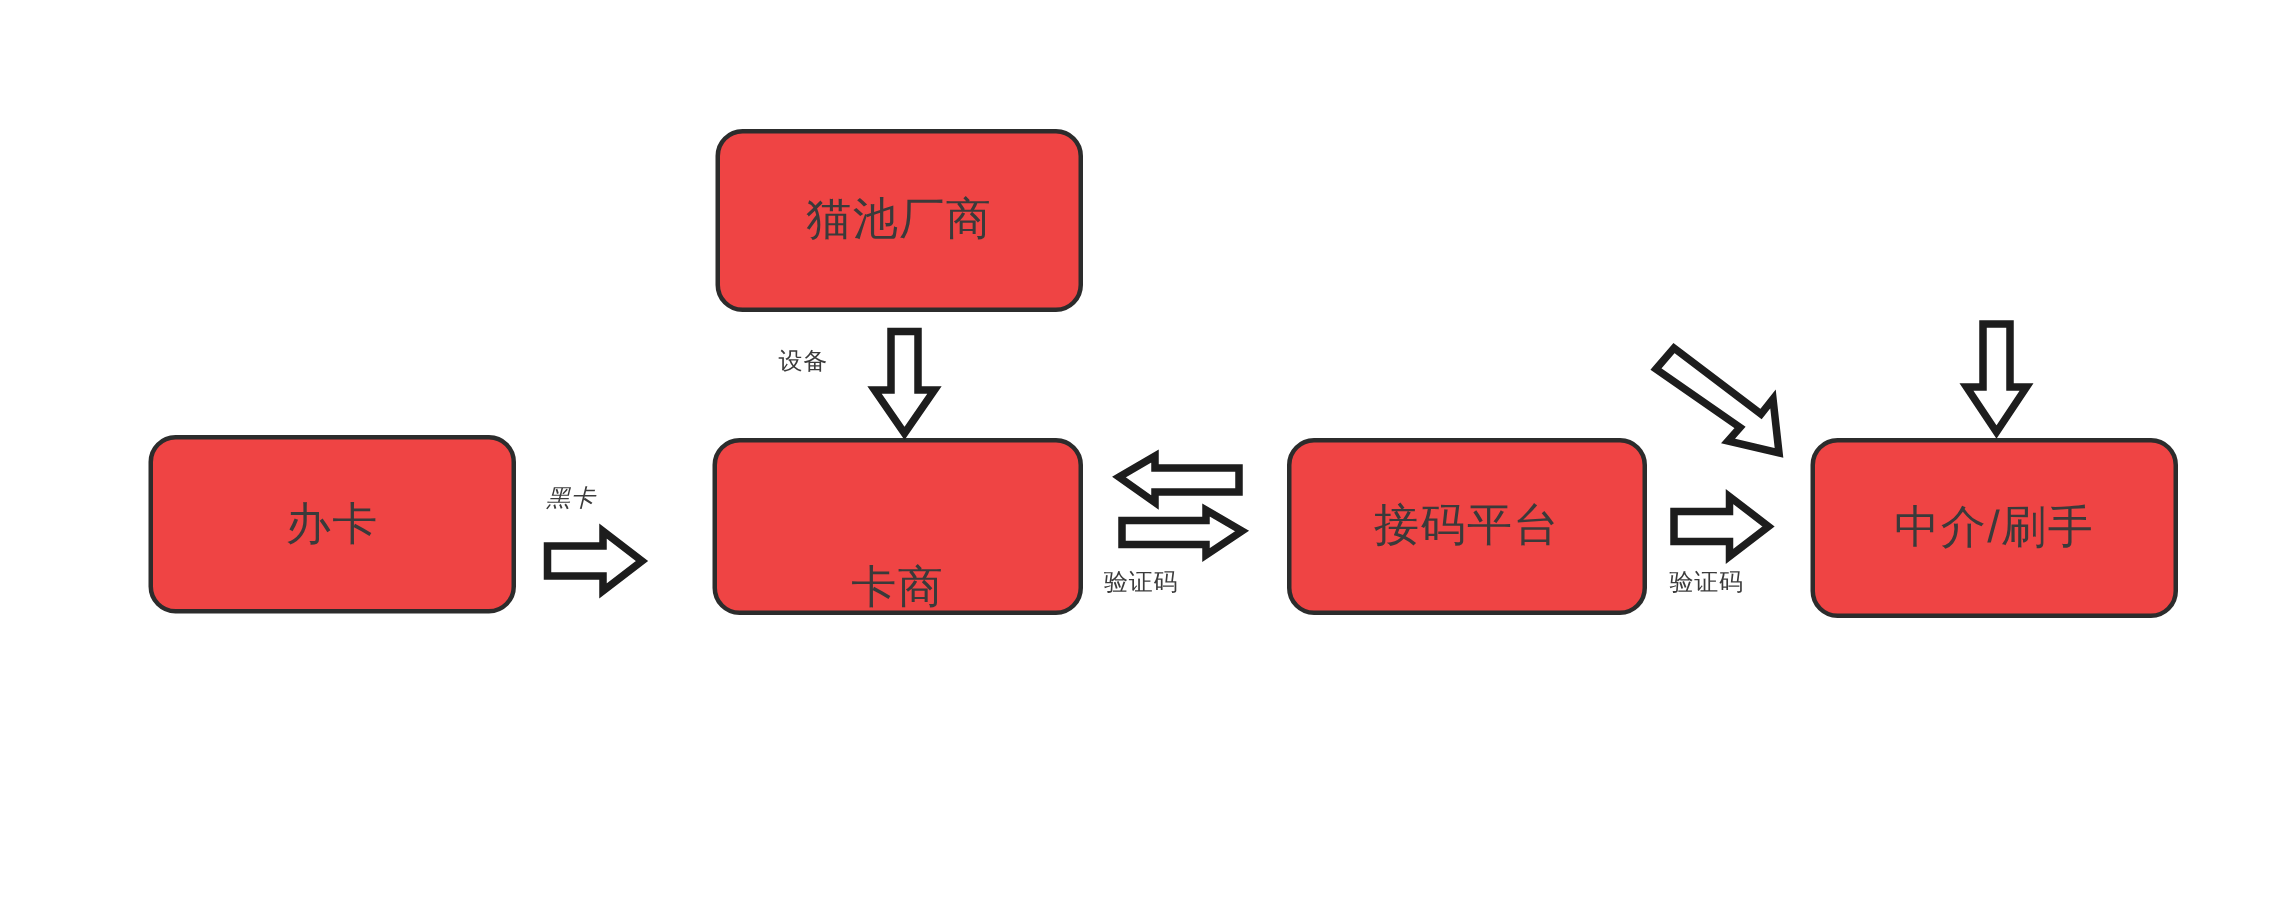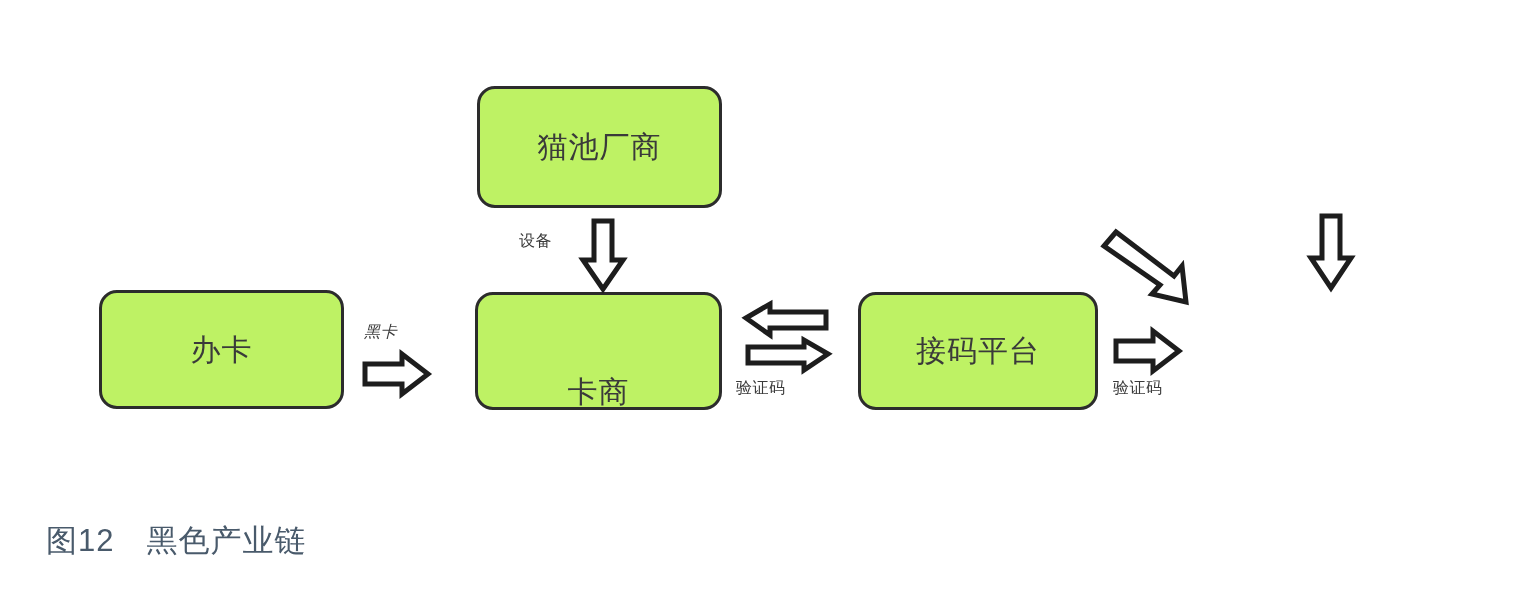--- a/index.html
+++ b/index.html
@@ -15,21 +15,21 @@
     width: 1527px;
     height: 604px;
     background: #ffffff;
     overflow: hidden;
   }
   .node {
     position: absolute;
     box-sizing: border-box;
     border: 3px solid #2c2c2c;
     border-radius: 18px;
-    background: #bef264;
+    background: #ef4444;
     display: flex;
     align-items: center;
     justify-content: center;
     color: #3a3a3a;
     font-size: 30px;
     letter-spacing: 1px;
     font-weight: 400;
     z-index: 2;
   }
   .node .node-label {
@@ -81,20 +81,23 @@
   </div>
 
   <div class="node" style="left:475px; top:292px; width:247px; height:118px;align-items:flex-end;">
     <span class="node-label">卡商</span>
   </div>
 
   <div class="node" style="left:858px; top:292px; width:240px; height:118px;">
     <span class="node-label">接码平台</span>
   </div>
 
+  <div class="node" style="left:1207px; top:292px; width:245px; height:120px;">
+    <span class="node-label">中介/刷手</span>
+  </div>
 
   <div class="edge-label" style="left:364px; top:322px;font-style:italic;">黑卡</div>
   <div class="arrow" style="left:362px; top:350px; width:70px; height:48px;">
     <svg width="70" height="48" viewBox="0 0 70 48">
       <polygon points="3,14 40,14 40,4 66,24 40,44 40,34 3,34"></polygon>
     </svg>
   </div>
 
   <div class="edge-label" style="left:519px; top:231px;">设备</div>
   <div class="arrow" style="left:577px; top:218px; width:52px; height:76px;">
@@ -123,15 +126,14 @@
       <polygon points="8,18 20,4 78,48 86,38 90,74 56,66 64,57"></polygon>
     </svg>
   </div>
 
   <div class="arrow" style="left:1305px; top:213px; width:52px; height:80px;">
     <svg width="52" height="80" viewBox="0 0 52 80">
       <polygon points="17,3 35,3 35,45 46,45 26,75 6,45 17,45"></polygon>
     </svg>
   </div>
 
-  <div id="caption">图12　黑色产业链</div>
 
 </div>
 
 </body></html>

